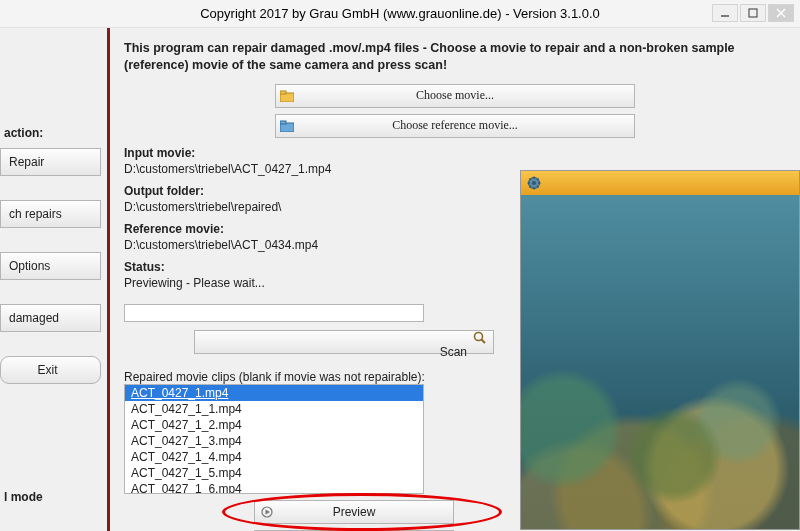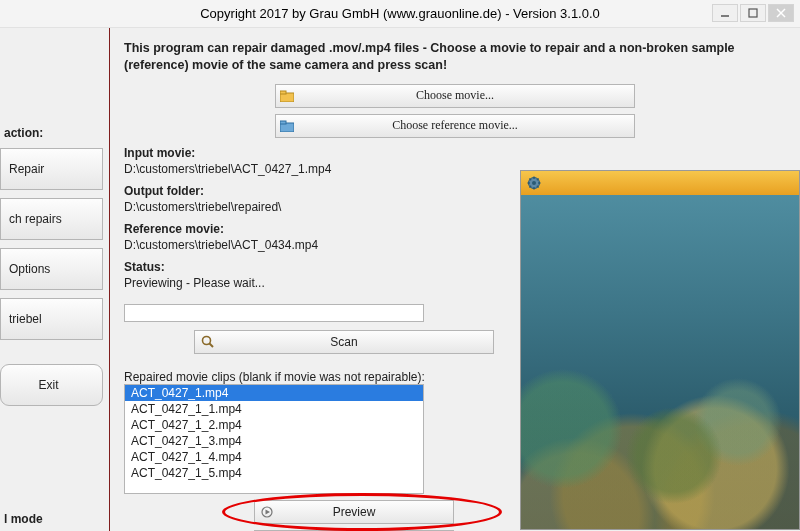--- a/index.html
+++ b/index.html
@@ -50,34 +50,34 @@
 
   
   .layout {
     display: flex;
     height: calc(100% - 28px);
   }
   .sidebar {
     width: 110px;
     padding: 10px 6px 10px 0;
     background: #f0f0f0;
-    border-right: 1px solid #7f1d1d;
+    border-right: 3px solid #7f1d1d;
   }
   .sidebar-label {
     font-weight: bold;
     margin: 88px 0 8px 4px;
     font-size: 12px;
   }
   .side-btn {
     display: block;
     width: 100%;
-    height: 42px;
+    height: 28px;
     background: linear-gradient(#fdfdfd,#e7e7e7);
     border: 1px solid #b5b5b5;
-    margin-bottom: 8px;
+    margin-bottom: 24px;
     font-size: 12px;
     text-align: left;
     padding-left: 8px;
     color: #222;
     cursor: pointer;
   }
   .side-btn.exit { margin-top: 24px; text-align: center; padding-left: 0; border-radius: 9px;}
   .sidebar-mode {
     font-weight: bold;
     margin: 106px 0 0 4px;
@@ -128,47 +128,49 @@
 
   .progress {
     height: 18px;
     width: 300px;
     background: #fff;
     border: 1px solid #b5b5b5;
     margin: 14px 0 8px 0;
   }
   .scan-btn {
     display: flex;
-    align-items: center;
+    align-items: flex-end;
     width: 300px;
     height: 24px;
     background: linear-gradient(#fdfdfd,#e7e7e7);
     border: 1px solid #b5b5b5;
     margin: 8px 0 0 70px;
     cursor: pointer;
+    flex-direction: column;
   }
   .scan-btn .ic { width: 26px; display:flex; justify-content:center;}
   .scan-btn .lbl { flex:1; text-align:center; padding-right:26px; font-size:12px;}
 
   .repaired-label { margin-top: 16px; }
   .listbox {
     width: 300px;
     height: 110px;
     background: #fff;
     border: 1px solid #b5b5b5;
     overflow: hidden;
     font-size: 12px;
   }
   .list-item {
     padding: 1px 6px;
     white-space: nowrap;
   }
   .list-item.sel {
     background: #2a7ce0;
     color: #fff;
+    text-decoration: underline;
   }
 
   .preview-btn, .stop-btn {
     display: flex;
     align-items: center;
     width: 200px;
     height: 24px;
     background: linear-gradient(#fdfdfd,#e7e7e7);
     border: 1px solid #b5b5b5;
     margin: 6px 0 0 130px;
@@ -252,21 +254,21 @@
   </div>
 </div>
 
 <div class="layout">
 
   <div class="sidebar">
     <div class="sidebar-label">action:</div>
     <button class="side-btn"><span>Repair</span></button>
     <button class="side-btn"><span>ch repairs</span></button>
     <button class="side-btn"><span>Options</span></button>
-    <button class="side-btn"><span>triebel</span></button>
+    <button class="side-btn"><span>damaged</span></button>
     <button class="side-btn exit"><span>Exit</span></button>
     <div class="sidebar-mode">l mode</div>
   </div>
 
   <div class="main">
     <div class="intro">This program can repair damaged .mov/.mp4 files - Choose a movie to repair and a non-broken sample (reference) movie of the same camera and press scan!</div>
 
     <div class="choose-row">
       <div class="choose-btn">
         <span class="ic">
@@ -316,20 +318,21 @@
 
     <div class="repaired-label">Repaired movie clips (blank if movie was not repairable):</div>
 
     <div class="listbox">
       <div class="list-item sel">ACT_0427_1.mp4</div>
       <div class="list-item">ACT_0427_1_1.mp4</div>
       <div class="list-item">ACT_0427_1_2.mp4</div>
       <div class="list-item">ACT_0427_1_3.mp4</div>
       <div class="list-item">ACT_0427_1_4.mp4</div>
       <div class="list-item">ACT_0427_1_5.mp4</div>
+      <div class="list-item">ACT_0427_1_6.mp4</div>
     </div>
 
     <div class="preview-btn">
       <span class="ic">
         <svg width="12" height="12">
             <circle cx="6" cy="6" r="5" fill="none" stroke="#777" stroke-width="1.2"></circle>
             <polygon points="4.5,3.5 4.5,8.5 9,6" fill="#777"></polygon>
           </svg>
       </span>
       <span class="lbl">Preview</span>

